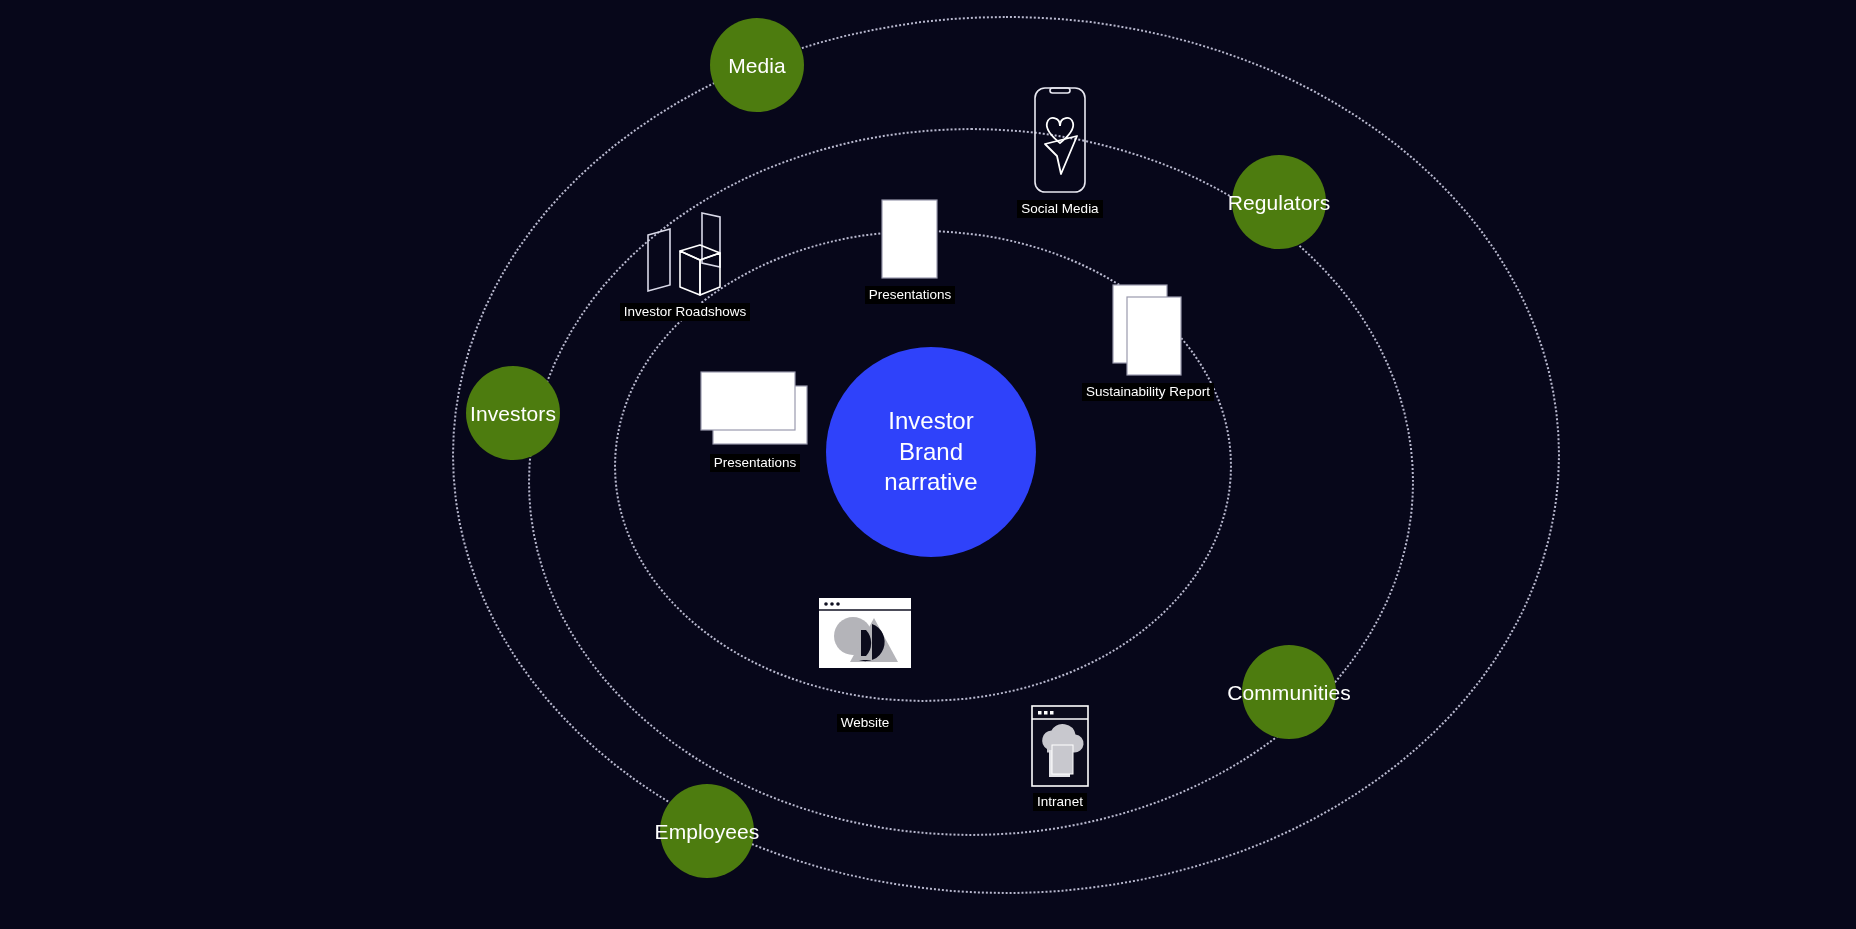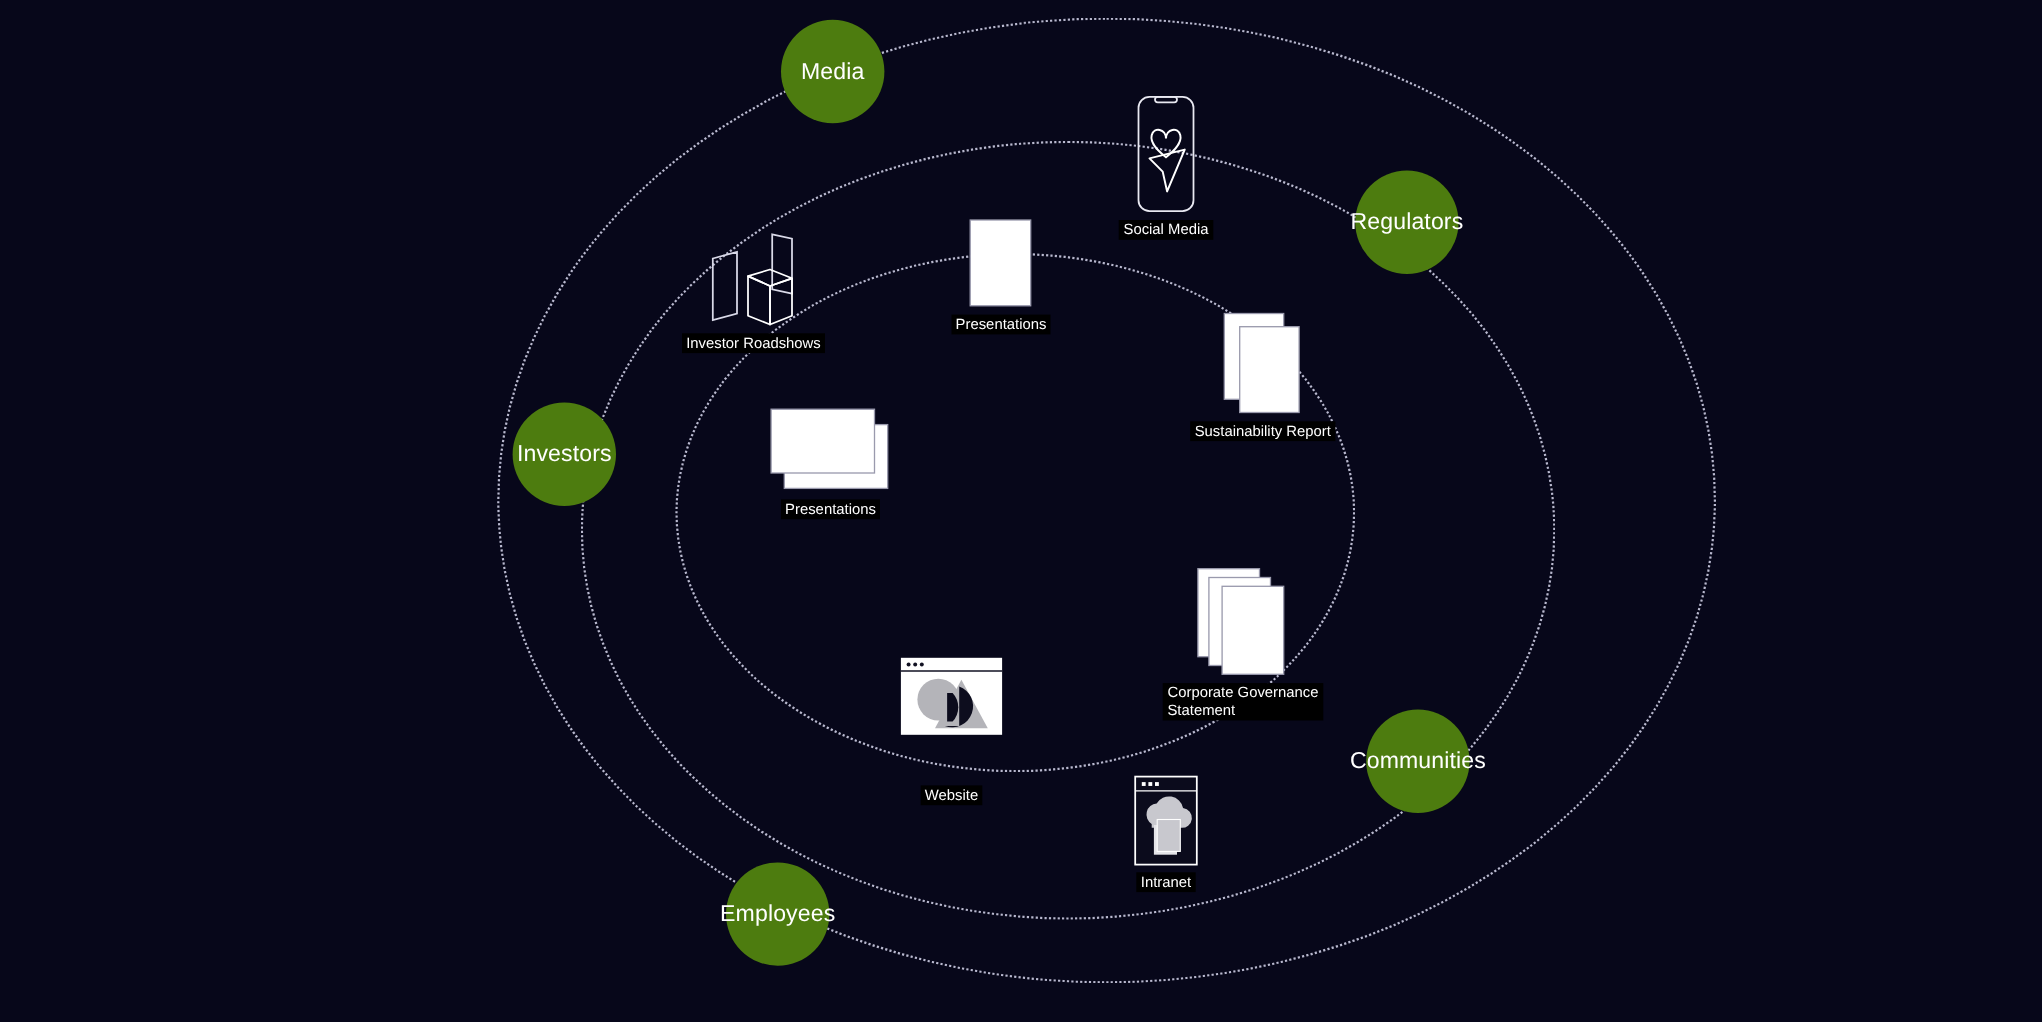--- a/index.html
+++ b/index.html
@@ -125,20 +125,25 @@
 </style>
 </head>
 <body>
 
 <div id="stage">
 
   <div class="ring ring-outer"></div>
   <div class="ring ring-middle"></div>
   <div class="ring ring-inner"></div>
 
+  <div class="hub">
+    <span class="hub-label">Investor
+Brand
+narrative</span>
+  </div>
 
   <div class="bubble bubble-media">
     <span class="bubble-label">Media</span>
   </div>
 
   <div class="bubble bubble-regulators">
     <span class="bubble-label">Regulators</span>
   </div>
 
   <div class="bubble bubble-investors">
@@ -201,31 +206,20 @@
     <div class="node-art">
       <svg width="112" height="78" viewBox="0 0 112 78">
         <rect x="14" y="16" width="94" height="58" fill="#ffffff" stroke="#9a9aad" stroke-width="1.2"></rect>
         <rect x="2" y="2" width="94" height="58" fill="#ffffff" stroke="#9a9aad" stroke-width="1.2"></rect>
       </svg>
     </div>
     <div class="node-label">Presentations</div>
   </div>
 
 
-  <div class="node node-corp-gov">
-    <div class="node-art">
-      <svg width="86" height="100" viewBox="0 0 86 100">
-        <rect x="2" y="2" width="56" height="80" fill="#ffffff" stroke="#9a9aad" stroke-width="1.2"></rect>
-        <rect x="12" y="10" width="56" height="80" fill="#ffffff" stroke="#9a9aad" stroke-width="1.2"></rect>
-        <rect x="24" y="18" width="56" height="80" fill="#ffffff" stroke="#9a9aad" stroke-width="1.2"></rect>
-      </svg>
-    </div>
-    <div class="node-label">Corporate Governance
-Statement</div>
-  </div>
 
 
   <div class="node node-website">
     <div class="node-art">
       <svg width="92" height="70" viewBox="0 0 92 70">
         <rect x="0" y="0" width="92" height="70" fill="#ffffff"></rect>
         <line x1="0" y1="12" x2="92" y2="12" stroke="#111122" stroke-width="1.4"></line>
         <circle cx="7" cy="6" r="1.8" fill="#111122"></circle>
         <circle cx="13" cy="6" r="1.8" fill="#111122"></circle>
         <circle cx="19" cy="6" r="1.8" fill="#111122"></circle>

